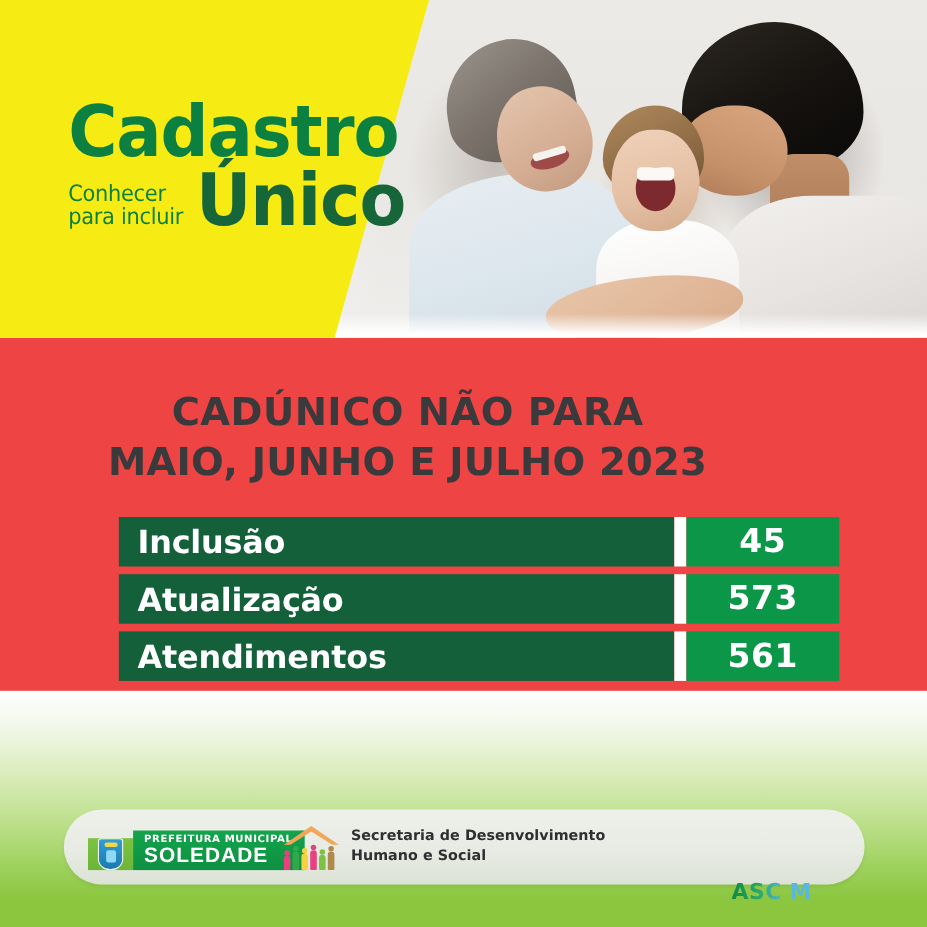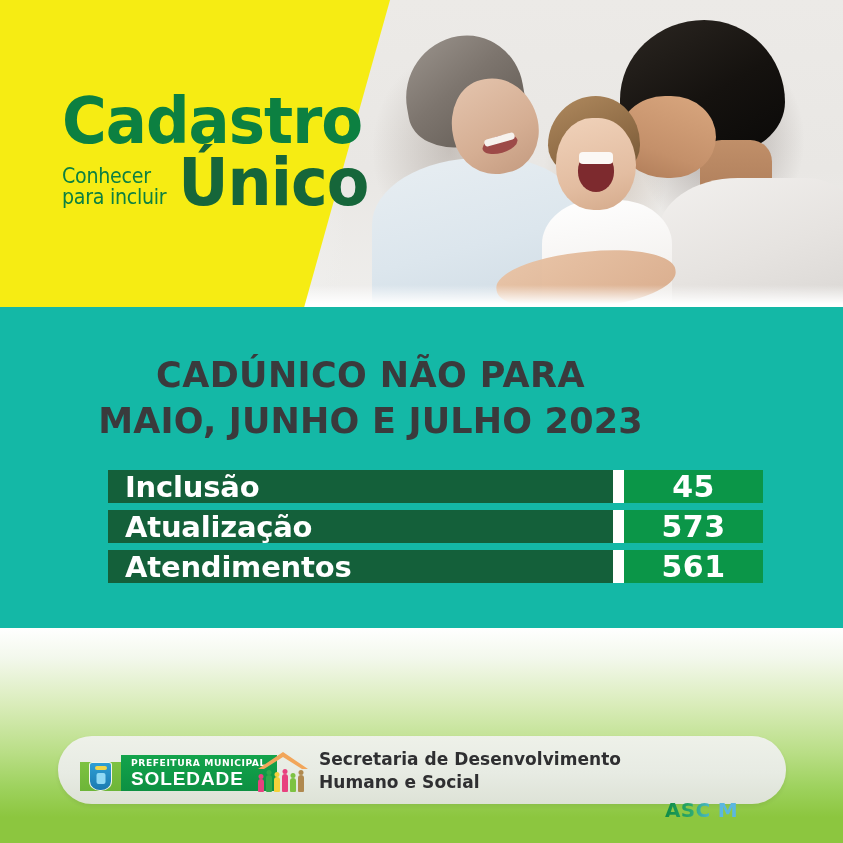--- a/index.html
+++ b/index.html
@@ -2,21 +2,21 @@
 <html><head>
 <meta charset="utf-8">
 <style>
   html,body{margin:0;padding:0;}
   body{
     width:843px;height:843px;
     font-family:"Liberation Sans",sans-serif;
     background:#ffffff;
     overflow:hidden;
   }
-  .poster{position:relative;width:843px;height:843px;background:#14b8a6;overflow:hidden;}
+  .poster{position:relative;width:843px;height:843px;background:#ef4444;overflow:hidden;}
 
   
   .header{position:absolute;left:0;top:0;width:843px;height:307px;overflow:hidden;background:#ffffff;}
 
   .photo{
     position:absolute;left:300px;top:0;width:543px;height:307px;
     background:
       radial-gradient(ellipse 120px 150px at 150px 150px, rgba(120,105,95,.30), rgba(120,105,95,0) 65%),
       radial-gradient(ellipse 95px 120px at 305px 175px, rgba(150,115,85,.28), rgba(150,115,85,0) 65%),
       radial-gradient(ellipse 130px 150px at 420px 140px, rgba(60,45,40,.35), rgba(60,45,40,0) 65%),
@@ -90,21 +90,21 @@
     position:absolute;left:0;top:352px;width:741px;
     text-align:center;color:#3a3a3c;
     font-family:"DejaVu Sans",sans-serif;
     font-size:35px;font-weight:700;line-height:1.32;
     letter-spacing:.4px;
   }
   .title .l2{letter-spacing:.2px;}
 
   
   .table{position:absolute;left:108px;top:470px;width:655px;}
-  .row{display:flex;align-items:stretch;margin-bottom:7px;height:33px;}
+  .row{display:flex;align-items:stretch;margin-bottom:7px;height:45px;}
   .row .label{
     flex:0 0 488px;background:#14603a;color:#ffffff;
     display:flex;align-items:center;padding-left:17px;
     font-family:"DejaVu Sans",sans-serif;
     font-size:29px;font-weight:700;letter-spacing:-.2px;
   }
   .row .gap{flex:0 0 11px;background:#ffffff;}
   .row .value{
     flex:1 1 auto;background:#0b9648;color:#ffffff;
     display:flex;align-items:center;justify-content:center;
@@ -146,21 +146,21 @@
   .sol-bot{font-family:Liberation Sans, sans-serif;font-size:19px;font-weight:700;letter-spacing:.9px;line-height:1.02;}
 
   .brand-sec{position:absolute;left:198px;top:12px;display:flex;align-items:center;gap:9px;}
   .sec-icon{position:relative;width:54px;height:44px;}
   .roof{position:absolute;left:0;top:1px;width:54px;height:20px;}
   .people{position:absolute;left:2px;bottom:1px;display:flex;align-items:flex-end;gap:2px;}
   .pp{width:6px;border-radius:3px 3px 1px 1px;position:relative;}
   .pp::before{content:"";position:absolute;left:50%;top:-5px;transform:translateX(-50%);
     width:5px;height:5px;border-radius:50%;background:inherit;}
   .sec-txt{
-    font-family:"DejaVu Sans",sans-serif;font-size:17px;font-weight:700;
+    font-family:"DejaVu Sans",sans-serif;font-size:13px;font-weight:700;
     color:#2f2f31;line-height:1.35;white-space:pre-line;letter-spacing:.05px;
   }
 
   .brand-ascm{
     position:absolute;right:48px;top:50%;transform:translateY(-50%);
     font-family:"DejaVu Sans",sans-serif;font-size:20px;font-weight:700;letter-spacing:.4px;margin-top:40px;
   }
   .asc{
     background:linear-gradient(90deg,#0e8a46 0%,#2aa86a 55%,#4bb8d4 100%);
     -webkit-background-clip:text;background-clip:text;color:transparent;

